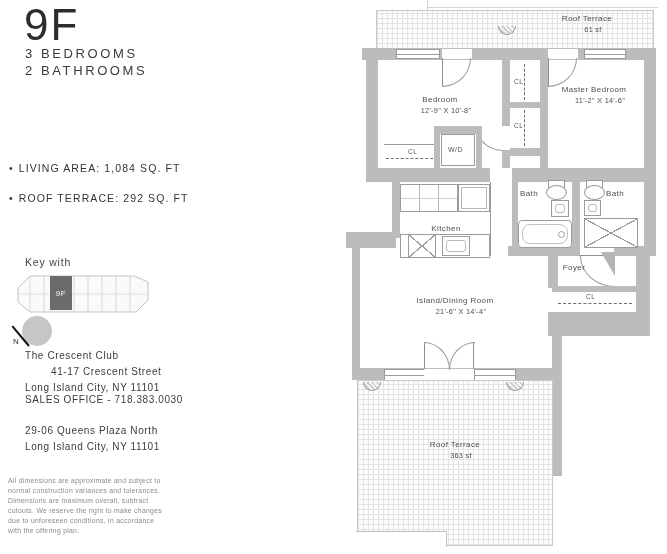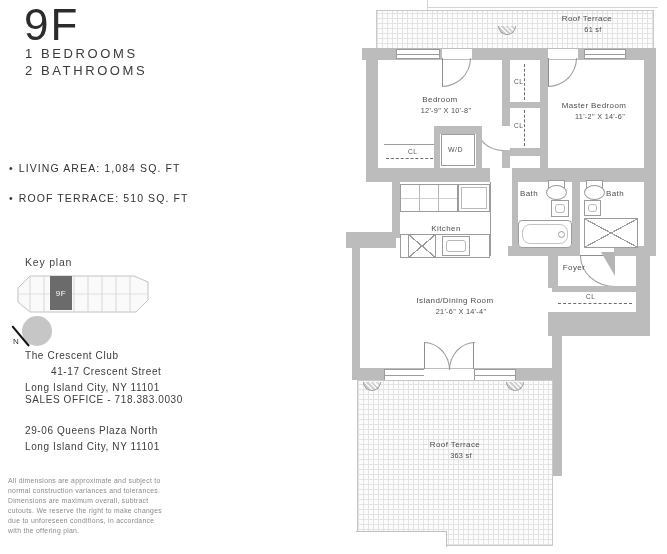--- a/index.html
+++ b/index.html
@@ -64,31 +64,31 @@
   .fridge::before{content:"";position:absolute;inset:2px;border:1px solid #b8b8b8;}
   .awning{position:absolute;width:16px;height:8px;border:1px solid #9a9a9a;border-top:none;
     border-radius:0 0 16px 16px;
     background:repeating-linear-gradient(45deg,#cfcfcf 0 1.5px,#f7f7f7 1.5px 3.5px);}
   .counter{position:absolute;border:1px solid #9c9c9c;background:#fff;box-sizing:border-box;}
 </style>
 </head>
 <body>
 
 <div class="abs unit-title">9F</div>
-<div class="abs rooms-line" style="top:46px;">1 BEDROOMS</div>
+<div class="abs rooms-line" style="top:46px;">3 BEDROOMS</div>
 <div class="abs rooms-line" style="top:63px;">2 BATHROOMS</div>
 
 <div class="abs bullet-line" style="top:162px;">
   <span class="bullet-dot">•</span><span>LIVING AREA: 1,084 SQ. FT</span>
 </div>
 <div class="abs bullet-line" style="top:192px;">
-  <span class="bullet-dot">•</span><span>ROOF TERRACE: 510 SQ. FT</span>
-</div>
-
-<div class="abs keyplan-label">Key plan</div>
+  <span class="bullet-dot">•</span><span>ROOF TERRACE: 292 SQ. FT</span>
+</div>
+
+<div class="abs keyplan-label">Key with</div>
 
 <div class="abs keyplan-box">
   <svg width="138" height="44" viewBox="0 0 138 44">
     <polygon points="4,16 16,4 120,4 134,10 134,28 122,40 16,40 4,30" fill="#fafafa" stroke="#c3c3c3" stroke-width="1"></polygon>
     <line x1="16" y1="4" x2="16" y2="40" stroke="#d6d6d6"></line>
     <line x1="30" y1="4" x2="30" y2="40" stroke="#d6d6d6"></line>
     <line x1="60" y1="4" x2="60" y2="40" stroke="#d6d6d6"></line>
     <line x1="74" y1="4" x2="74" y2="40" stroke="#d6d6d6"></line>
     <line x1="88" y1="4" x2="88" y2="40" stroke="#d6d6d6"></line>
     <line x1="102" y1="4" x2="102" y2="40" stroke="#d6d6d6"></line>
@@ -145,21 +145,21 @@
 <div class="arc arc-br" style="left:442px;top:58px;width:28px;height:28px;"></div>
 <div class="abs" style="left:548px;top:49px;width:30px;height:10px;background:#fff;"></div>
 <div class="leaf" style="left:548px;top:58px;width:1px;height:28px;"></div>
 <div class="arc arc-br" style="left:548px;top:58px;width:28px;height:28px;"></div>
 <div class="window" style="left:584px;top:49px;width:40px;height:8px;"></div>
 
 <div class="room-label" style="left:392px;top:94px;width:96px;">
   <div>Bedroom</div>
   <div class="dims">12'-9" X 10'-8"</div>
 </div>
-<div class="room-label" style="left:546px;top:100px;width:96px;text-align:center;">
+<div class="room-label" style="left:546px;top:84px;width:96px;text-align:center;">
   <div>Master Bedroom</div>
   <div class="dims">11'-2" X 14'-6"</div>
 </div>
 
 <div class="thin" style="left:384px;top:144px;width:52px;height:1px;"></div>
 <div class="dash" style="left:386px;top:158px;width:52px;"></div>
 <div class="cl-label" style="left:408px;top:148px;">CL</div>
 <div class="wall" style="left:434px;top:126px;width:48px;height:8px;"></div>
 <div class="wall" style="left:434px;top:134px;width:6px;height:34px;"></div>
 <div class="wall" style="left:476px;top:134px;width:6px;height:34px;"></div>

